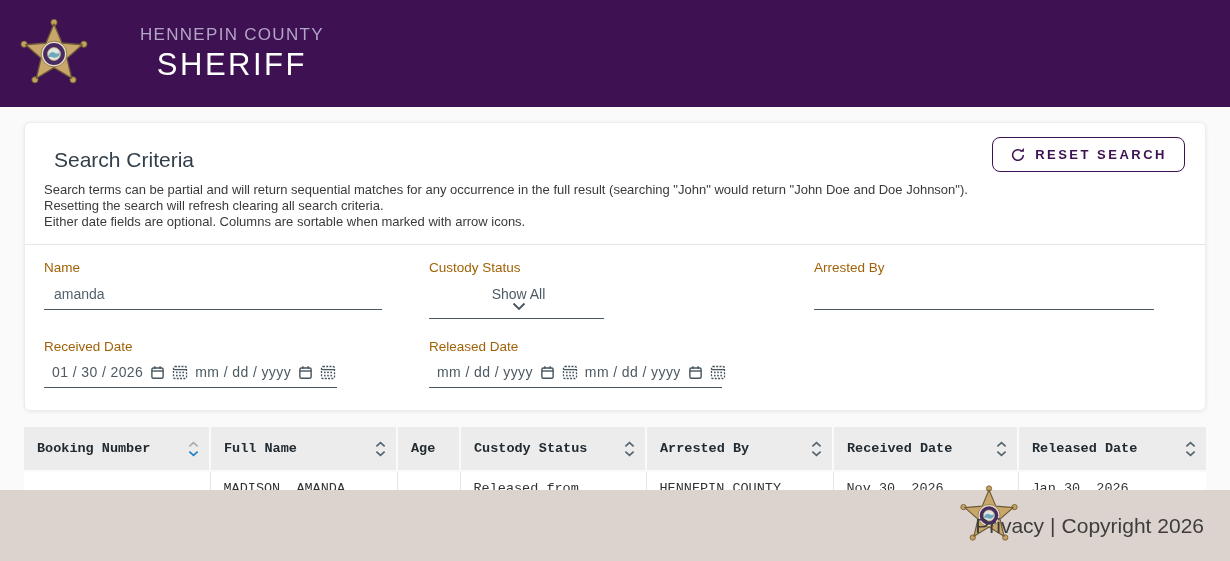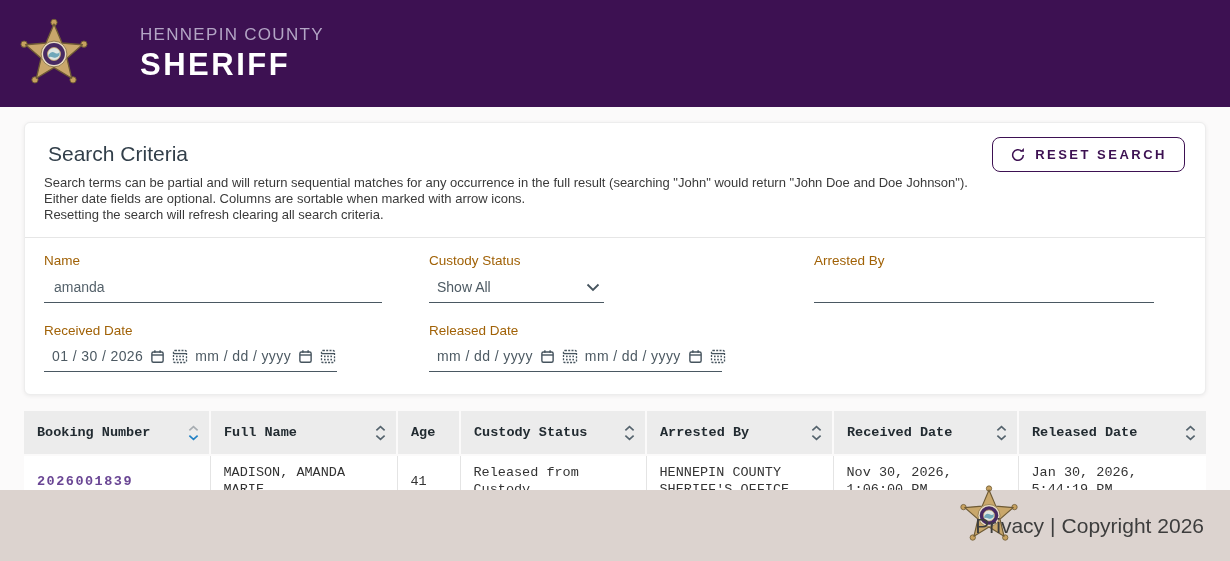--- a/index.html
+++ b/index.html
@@ -7,21 +7,21 @@
   body {
     width:1230px; height:561px; position:relative; overflow:hidden;
     background:#fbfafa; font-family:"Liberation Sans", sans-serif;
   }
 
   
   .topbar { height:107px; background:#3d1152; display:flex; align-items:center; padding-left:20px;gap:28px; }
   .logo-badge { width:68px; height:72px; flex:0 0 auto; }
   .brand { margin-left:24px; }
   .brand-county { color:#b3a5c5; font-size:17px; letter-spacing:1.3px; font-weight:500; }
-  .brand-dept { color:#ffffff; font-size:31px; font-weight:bold; letter-spacing:2.5px; margin-top:2px; }
+  .brand-dept { color:#ffffff; font-size:31px; font-weight:normal; letter-spacing:2.5px; margin-top:2px;text-align:center; }
 
   
   .card {
     position:relative; margin:15px 24px 0; background:#fff;
     border:1px solid #ededed; border-radius:6px;
     box-shadow:0 1px 4px rgba(0,0,0,.07); padding:15px 19px 22px;
   }
   .card-title { font-size:21px; color:#323f4a; font-weight:500; }
   .card-desc { margin-top:9px; font-size:13px; color:#3a3a3a; line-height:1.24; max-width:925px; }
   .reset-btn {
@@ -36,21 +36,21 @@
   .underline-input {
     border:none; outline:none; background:transparent; display:block;
     border-bottom:1.5px solid #4a5862; font-size:14px; color:#55626b;
     font-family:inherit; padding:7px 0 7px 10px; margin-top:4px;
   }
   .name-input { width:338px; }
   .arrested-input { width:340px; }
   .select-box {
     width:175px; display:flex; justify-content:space-between; align-items:center;
     border-bottom:1.5px solid #4a5862; padding:7px 4px 7px 8px; margin-top:4px;
-    font-size:14px; color:#4d5a63; cursor:pointer;
+    font-size:14px; color:#4d5a63; cursor:pointer;flex-direction:column;
   }
   .date-group {
     display:flex; align-items:center; gap:7px; width:293px;
     border-bottom:1.5px solid #4a5862; padding:6px 0 7px 8px; margin-top:4px;
     font-size:14px; color:#4d5a63;
   }
   .date-value { letter-spacing:.4px; white-space:nowrap; }
   .icon-btn { display:inline-flex; color:#46545e; cursor:pointer; background:none; border:none; padding:0; }
 
   
@@ -107,25 +107,25 @@
     <circle cx="50" cy="52" r="9.5" fill="#dfe7e3" stroke="#c9a76b" stroke-width="1.2"></circle>
     <path d="M42 53 q4 -6 9 -3 q5 3 7 -1 l0 5 q-4 5 -9 3 q-5 -2 -7 0 z" fill="#6fa8ba"></path>
   </svg>
   <div class="brand">
     <div class="brand-county">HENNEPIN COUNTY</div>
     <div class="brand-dept">SHERIFF</div>
   </div>
 </header>
 
 <section class="card">
-  <h1 class="card-title" style="margin:4px;">Search Criteria</h1>
+  <h1 class="card-title" style="margin:10px;">Search Criteria</h1>
   <div class="card-desc">
     <div>Search terms can be partial and will return sequential matches for any occurrence in the full result (searching "John" would return "John Doe and Doe Johnson").</div>
+    <div>Resetting the search will refresh clearing all search criteria.</div>
     <div>Either date fields are optional. Columns are sortable when marked with arrow icons.</div>
-    <div>Resetting the search will refresh clearing all search criteria.</div>
   </div>
 
   <button class="reset-btn">
     <svg width="16" height="16" viewBox="0 0 18 18">
       <path d="M15 9a6 6 0 1 1-1.9-4.4" fill="none" stroke="currentColor" stroke-width="1.7"></path>
       <path d="M15.6 1.2v4.2h-4.2z" fill="currentColor"></path>
     </svg>
     <span>RESET SEARCH</span>
   </button>
 

